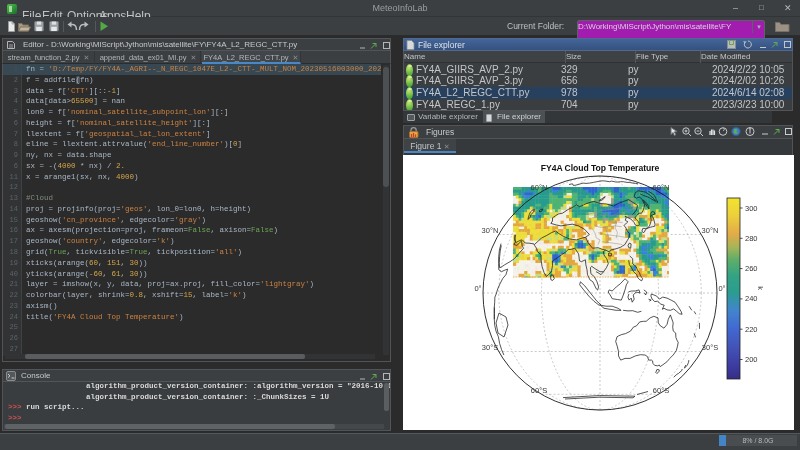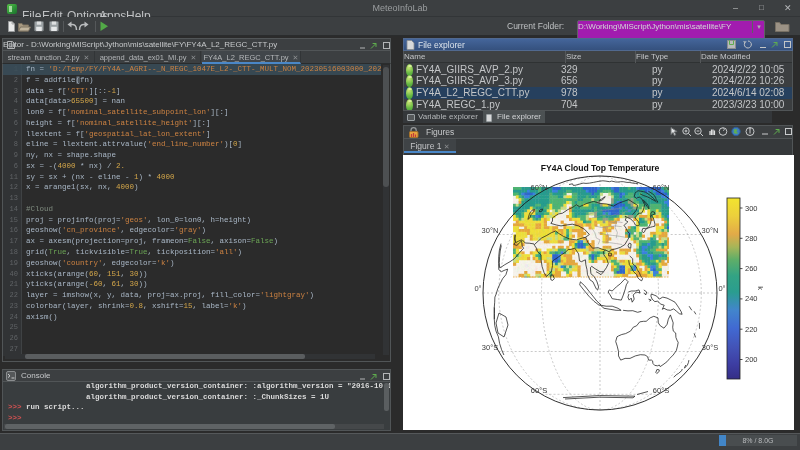--- a/index.html
+++ b/index.html
@@ -48,21 +48,21 @@
 #cohsb i{position:absolute;left:1px;top:0;width:330px;height:5px;background:#5f6365;border-radius:2px}
 #covsb{position:absolute;right:1px;top:1px;width:5px;height:28px;background:#5a5e60;border-radius:2px}
 
 #fxhead{position:absolute;left:403px;top:38px;width:390px;height:13px;background:linear-gradient(#44659a,#35517e);
  border:1px solid #51698f;color:#dde4ec;font-size:8.5px;line-height:12px}
 #ftable{position:absolute;left:403px;top:51px;width:390px;height:60px;background:#3b3e40;border:1px solid #515557;border-top:none;overflow:hidden}
 #fthead{position:absolute;left:0;top:0;width:388px;height:12px;background:#3f4244;border-bottom:1px solid #2f3233;color:#c3c5c7;font-size:8px}
 #fthead span{position:absolute;top:0;height:12px;line-height:12px;text-align:left;border-right:1px solid #55585a}
 .frow{position:absolute;left:0;width:388px;height:11.7px;font-size:10px;color:#c3c5c7}
 .frow span{position:absolute;top:0;height:12px;line-height:12px;white-space:nowrap;overflow:hidden}
-.frow .c1{left:12px;width:145px}.frow .c2{left:157px;width:72px}.frow .c3{left:248px;width:65px}.frow .c4{left:308px;width:80px}
+.frow .c1{left:12px;width:145px}.frow .c2{left:157px;width:72px}.frow .c3{left:224px;width:65px}.frow .c4{left:308px;width:80px}
 .frow.sel{background:#26405e}
 .fic{position:absolute;left:2px;top:2px;width:7px;height:7.5px;border-radius:50% 50% 45% 45%;
  background:radial-gradient(circle at 40% 30%,#c6e371,#6cbb45 55%,#3f9a36);}
 .fic:after{content:"";position:absolute;left:1.5px;top:1px;width:4px;height:2px;border-radius:50%;background:#e2f3a8;opacity:.9}
 #fxtabs{position:absolute;left:403px;top:111px;width:369px;height:12px;background:#34373a}
 .xtab{position:absolute;top:0;height:12px;line-height:12px;font-size:8px;color:#b4b7b9;padding-left:14px}
 #xt2{background:#4c5153;color:#d0d2d4}
 .ticon{position:absolute;left:3px;top:2.5px;width:8px;height:7px;border:1px solid #9aa0a3;border-radius:1px}
 
 #fghead{position:absolute;left:403px;top:125px;width:390px;height:14px;background:#3c3f41;border:1px solid #515557;color:#c7c9cb;font-size:8.5px;line-height:13px}
@@ -113,21 +113,21 @@
  </g>
 </svg>
 
 <svg class="abs" style="left:774px;top:20px" width="16" height="13" viewBox="0 0 16 13">
  <path d="M1.5,2.5 h4 l1.5,2 h8 v7 h-13.5 z" fill="#9b9285" stroke="#777064"></path>
 </svg>
 <div id="cflabel">Current Folder:</div>
 <div id="cfbox">D:\Working\MIScript\Jython\mis\satellite\FY</div>
 <div id="cfarr">▾</div>
 
-<div class="phead" id="edhead"><span style="margin-left:0">Editor - D:\Working\MIScript\Jython\mis\satellite\FY\FY4A_L2_REGC_CTT.py</span></div>
+<div class="phead" id="edhead"><span style="margin-left:20px">Editor - D:\Working\MIScript\Jython\mis\satellite\FY\FY4A_L2_REGC_CTT.py</span></div>
 <svg class="abs" style="left:6px;top:40px" width="10" height="10" viewBox="0 0 10 10">
     <path d="M1.5,1.5 h5 l2,2 v5 h-7 z" fill="none" stroke="#b3b5b7"></path>
     <path d="M3,5 l4,0 M3,7 l4,0" stroke="#b3b5b7" stroke-width="0.8"></path>
   </svg>
 
 <svg class="abs" style="left:359px;top:40px" width="32" height="11" viewBox="0 0 32 11">
  <g stroke="#b3b5b7" fill="none" stroke-width="1">
   <line x1="1" y1="8" x2="6" y2="8"></line>
   <path d="M12,8.5 L17,3.5 M17,3.5 h-3.4 M17,3.5 v3.4" stroke="#5fad4e"></path>
   <rect x="24.5" y="2.5" width="6" height="6"></rect>
@@ -171,36 +171,36 @@
  </div>
  <div id="codes">
 <div class="cl">fn = <i class="s">'D:/Temp/FY/FY4A-_AGRI--_N_REGC_1047E_L2-_CTT-_MULT_NOM_20230516003000_20230516003417'</i></div>
 <div class="cl">f = addfile<i class="k">(</i>fn)</div>
 <div class="cl">data = f[<i class="s">'CTT'</i>][::<i class="n">-1</i>]</div>
 <div class="cl">data[data&gt;<i class="n">65500</i>] = nan</div>
 <div class="cl">lon0 = f[<i class="s">'nominal_satellite_subpoint_lon'</i>][:]</div>
 <div class="cl">height = f[<i class="s">'nominal_satellite_height'</i>][:]</div>
 <div class="cl">llextent = f[<i class="s">'geospatial_lat_lon_extent'</i>]</div>
 <div class="cl">eline = llextent.attrvalue(<i class="s">'end_line_number'</i>)[<i class="n">0</i>]</div>
-<div class="cl">ny, nx = shape.shape</div>
+<div class="cl">ny, nx = data.shape</div>
 <div class="cl">sx = -(<i class="n">4000</i> * nx) / <i class="n">2.</i></div>
-<div class="cl">sy = sx + (nx - eline - <i class="n">1</i>) * <i class="n">4000</i></div>
 <div class="cl">x = arange1(sx, nx, <i class="n">4000</i>)</div>
 <div class="cl"></div>
 <div class="cl"><i class="c">#Cloud</i></div>
 <div class="cl">proj = projinfo(proj=<i class="s">'geos'</i>, lon_0=lon0, h=height)</div>
 <div class="cl">geoshow(<i class="s">'cn_province'</i>, edgecolor=<i class="s">'gray'</i>)</div>
 <div class="cl">ax = axesm(projection=proj, frameon=<i class="b">False</i>, axison=<i class="b">False</i>)</div>
+<div class="cl">geoshow(<i class="s">'country'</i>, edgecolor=<i class="s">'k'</i>)</div>
 <div class="cl">grid(<i class="b">True</i>, tickvisible=<i class="b">True</i>, tickposition=<i class="s">'all'</i>)</div>
-<div class="cl">geoshow(<i class="s">'country'</i>, edgecolor=<i class="s">'k'</i>)</div>
 <div class="cl">xticks(arange(<i class="n">60</i>, <i class="n">151</i>, <i class="n">30</i>))</div>
 <div class="cl">yticks(arange(<i class="n">-60</i>, <i class="n">61</i>, <i class="n">30</i>))</div>
 <div class="cl">layer = imshow(x, y, data, proj=ax.proj, fill_color=<i class="s">'lightgray'</i>)</div>
 <div class="cl">colorbar(layer, shrink=<i class="n">0.8</i>, xshift=<i class="n">15</i>, label=<i class="s">'k'</i>)</div>
 <div class="cl">axism()</div>
+<div class="cl">title(<i class="s">'FY4A Cloud Top Temperature'</i>)</div>
  </div>
  <div id="edvsb">
       <i></i>
     </div>
  <div id="edhsb">
       <i></i>
     </div>
 </div>
 
 <div class="phead" id="cohead"><span style="margin-left:18px">Console</span></div>
@@ -261,21 +261,21 @@
         <span class="c1">FY4A_GIIRS_AVP_2.py</span>
         <span class="c2">329</span>
         <span class="c3">py</span>
         <span class="c4">2024/2/22 10:05</span>
       </div>
 <div class="frow" style="top:11.7px">
         <span class="fic"></span>
         <span class="c1">FY4A_GIIRS_AVP_3.py</span>
         <span class="c2">656</span>
         <span class="c3">py</span>
-        <span class="c4">2024/2/22 10:26</span>
+        <span class="c4">2024/2/02 10:26</span>
       </div>
 <div class="frow sel" style="top:23.4px">
         <span class="fic"></span>
         <span class="c1">FY4A_L2_REGC_CTT.py</span>
         <span class="c2">978</span>
         <span class="c3">py</span>
         <span class="c4">2024/6/14 02:08</span>
       </div>
 <div class="frow" style="top:35.1px">
         <span class="fic"></span>

